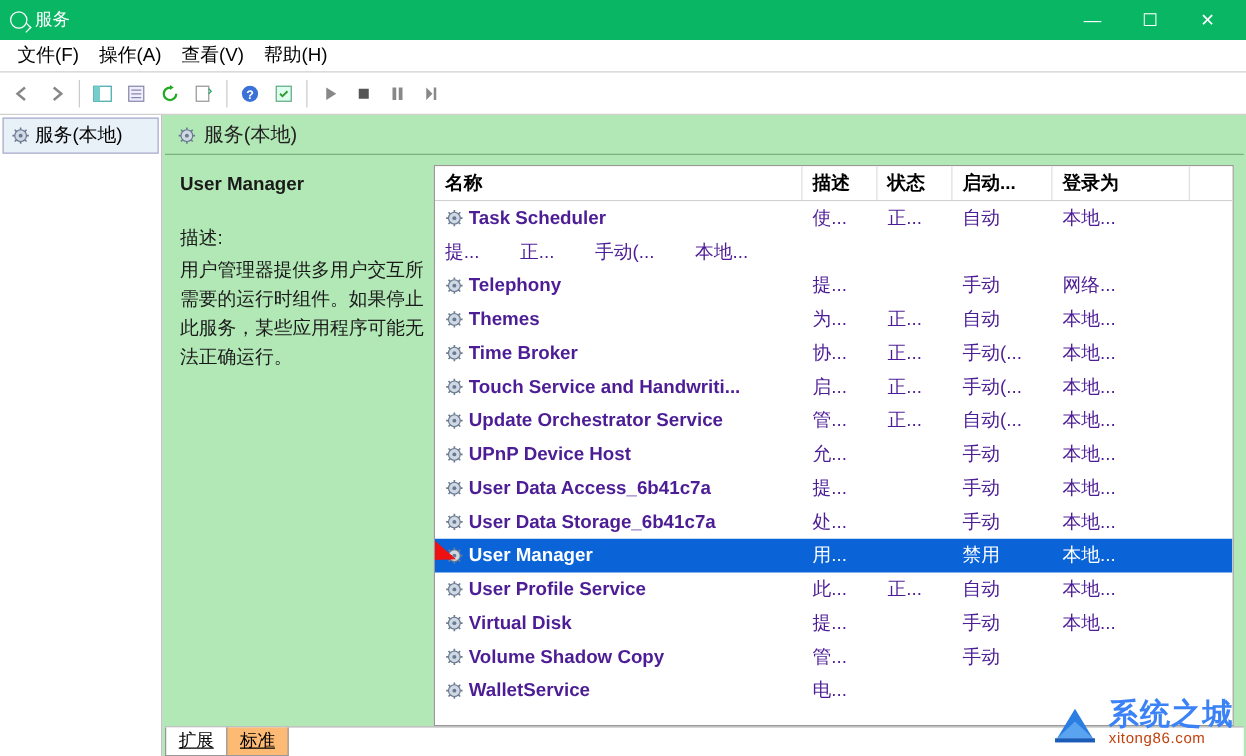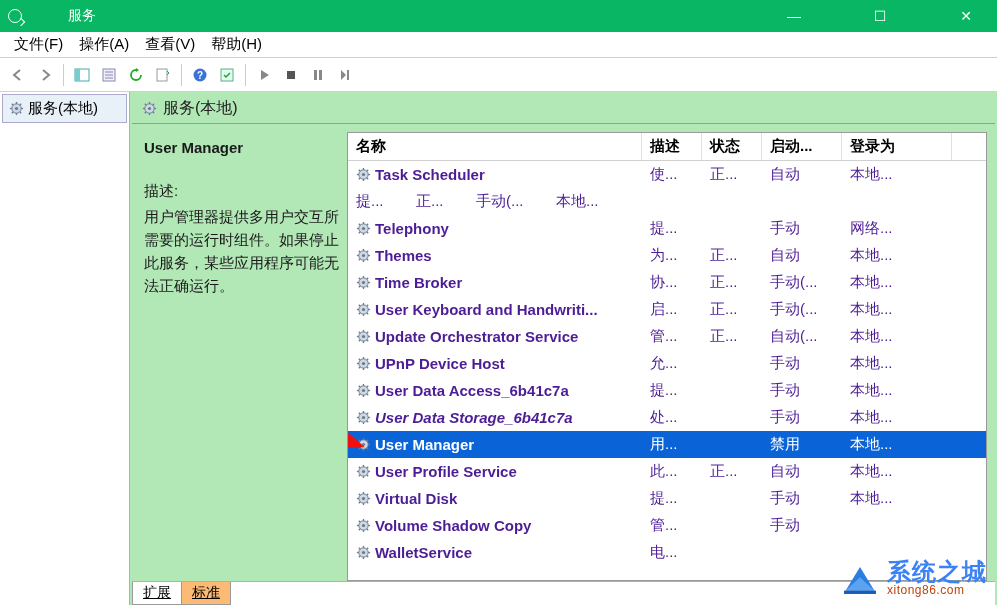--- a/index.html
+++ b/index.html
@@ -1,17 +1,17 @@
 <!DOCTYPE html>
 <html><head>
 <meta charset="utf-8">
 <style>
   * { margin: 0; padding: 0; box-sizing: border-box; font-family: "Microsoft YaHei", Arial, sans-serif; }
   html, body { width: 997px; height: 605px; overflow: hidden; background: #fff; }
-  .titlebar { height: 21px; background: #08b663; display: flex; align-items: center; padding: 16px 8px; color: #fff; font-size: 14px; gap: 40px; }
+  .titlebar { height: 21px; background: #08b663; display: flex; align-items: center; padding: 16px 8px; color: #fff; font-size: 14px; }
   .titlebar .title-icon { width: 14px; height: 14px; border: 1.5px solid #fff; border-radius: 50%; margin-right: 6px; position: relative; }
   .titlebar .title-icon::after { content: ""; position: absolute; width: 5px; height: 5px; border-right: 1.5px solid #fff; border-bottom: 1.5px solid #fff; transform: rotate(-45deg); right: -3px; bottom: -3px; }
   .titlebar .title { flex: 1; font-weight: 500; }
   .titlebar .winbtn { width: 46px; height: 30px; display: flex; align-items: center; justify-content: center; color: #fff; font-size: 14px; }
   .menubar { height: 26px; display: flex; align-items: center; padding: 0 6px; font-size: 15px; border-bottom: 1px solid #d0d0d0; }
   .menubar .menuitem { padding: 2px 8px; cursor: default; }
   .toolbar { height: 34px; display: flex; align-items: center; padding: 0 6px; gap: 3px; border-bottom: 1px solid #d0d0d0; }
   .tbtn { width: 24px; height: 24px; display: flex; align-items: center; justify-content: center; border: 1px solid transparent; }
   .tbtn svg { display: block; }
   .tsep { width: 1px; height: 22px; background: #ccc; margin: 0 3px; }
@@ -335,21 +335,21 @@
                       <line x1="8" y1="13" x2="8" y2="15"></line>
                       <line x1="1" y1="8" x2="3" y2="8"></line>
                       <line x1="13" y1="8" x2="15" y2="8"></line>
                       <line x1="3" y1="3" x2="4.5" y2="4.5"></line>
                       <line x1="11.5" y1="11.5" x2="13" y2="13"></line>
                       <line x1="3" y1="13" x2="4.5" y2="11.5"></line>
                       <line x1="11.5" y1="4.5" x2="13" y2="3"></line>
                     </g>
                   </svg>
                 </span>
-                <span style="font-weight:600;margin-left:4px;">User Keyboard and Handwriti...</span>
+                <span style="font-weight:600;margin-left:4px;">Touch Service and Handwriti...</span>
               </div>
               <div class="cell col-desc">启...</div>
               <div class="cell col-state">正...</div>
               <div class="cell col-start">手动(...</div>
               <div class="cell col-logon">本地...</div>
             </div>
             <div class="row">
               <div class="cell col-name">
                 <span class="gear">
                   <svg width="15" height="15" viewBox="0 0 16 16">
@@ -435,21 +435,21 @@
                       <line x1="8" y1="13" x2="8" y2="15"></line>
                       <line x1="1" y1="8" x2="3" y2="8"></line>
                       <line x1="13" y1="8" x2="15" y2="8"></line>
                       <line x1="3" y1="3" x2="4.5" y2="4.5"></line>
                       <line x1="11.5" y1="11.5" x2="13" y2="13"></line>
                       <line x1="3" y1="13" x2="4.5" y2="11.5"></line>
                       <line x1="11.5" y1="4.5" x2="13" y2="3"></line>
                     </g>
                   </svg>
                 </span>
-                <span style="font-weight:600;margin-left:4px;font-style:italic;">User Data Storage_6b41c7a</span>
+                <span style="font-weight:600;margin-left:4px;">User Data Storage_6b41c7a</span>
               </div>
               <div class="cell col-desc">处...</div>
               <div class="cell col-state"></div>
               <div class="cell col-start">手动</div>
               <div class="cell col-logon">本地...</div>
             </div>
             <div class="row selected">
               <div class="cell col-name">
                 <span class="gear">
                   <svg width="15" height="15" viewBox="0 0 16 16">

